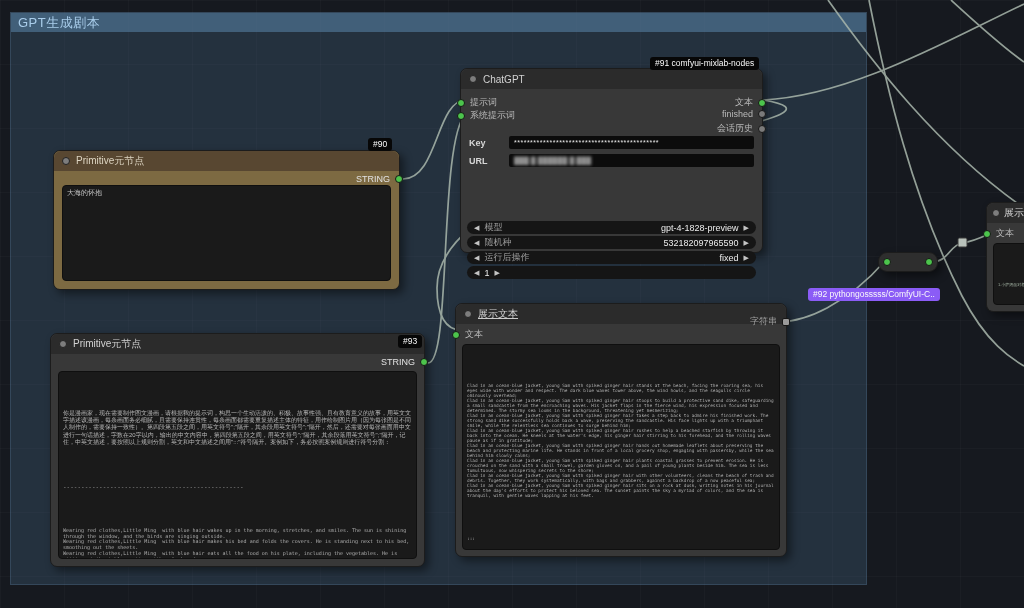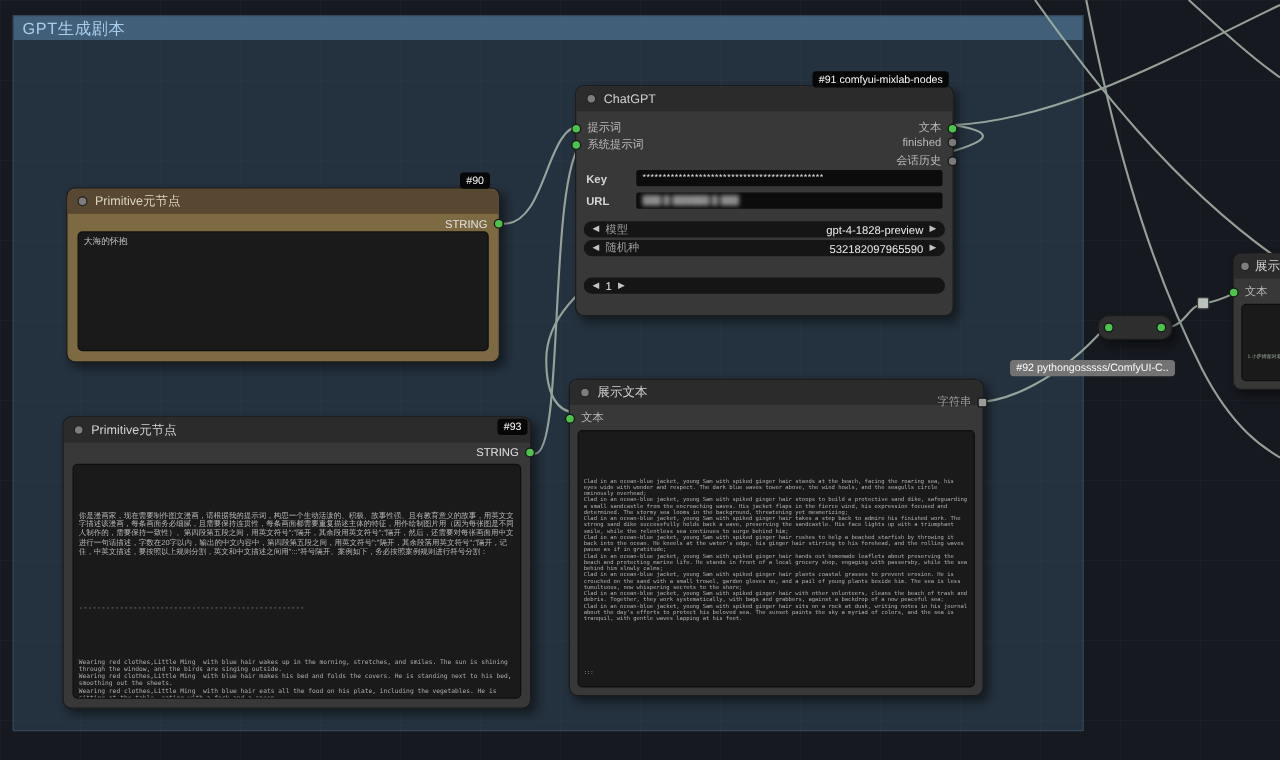--- a/index.html
+++ b/index.html
@@ -49,21 +49,21 @@
   .collapse-dot {
     width:8px; height:8px; border-radius:50%;
     background:#7d7d7d; border:1px solid #222; flex:0 0 auto;
   }
   .badge {
     position:absolute; z-index:3;
     background:#070707; color:#fafafa;
     font-size:8.5px; line-height:13px; padding:0 5px;
     border-radius:3px; white-space:nowrap;
   }
-  .badge.green { background:#737373; }
+  .badge.green { background:#8b5cf6; }
 
   .slot { position:absolute; display:flex; align-items:center; gap:5px; font-size:9px; color:#b9b9b9; }
   .slot.right { flex-direction:row-reverse; }
   .dot { width:8px; height:8px; border-radius:50%; border:1px solid #161616; flex:0 0 auto; }
   .dot.green { background:#4cc44c; }
   .dot.gray  { background:#7a7a7a; }
   .sq {
     width:8px; height:8px; border-radius:2px; background:#9a9a9a;
     border:1px solid #161616; flex:0 0 auto;
   }
@@ -81,21 +81,21 @@
   .field-box {
     flex:1; height:13px; background:#0c0c0c; border-radius:2px;
     display:flex; align-items:center; padding:0 5px; overflow:hidden;
   }
   .mask { font-size:7px; color:#e8e8e8; letter-spacing:0.5px; white-space:nowrap; }
   .blurred { filter:blur(1.6px); color:#8f8f8f; font-size:7px; white-space:nowrap; }
 
   .widget {
     position:absolute; height:13px; background:#151515;
     border-radius:7px; display:flex; align-items:center;
-    padding:0 7px; font-size:9px; gap:5px;
+    padding:0 7px; font-size:9px; gap:5px;margin-top:44px;
   }
   .widget .arrow { color:#c4c4c4; font-size:7px; line-height:13px; }
   .widget .wlabel { color:#9e9e9e; flex:1; white-space:nowrap; overflow:hidden; }
   .widget .wvalue { color:#ececec; white-space:nowrap; }
 
   
   #node90 { background:#7d6a42; }
   #node90 .node-titlebar { background:#584731; }
   #node90 .node-title { color:#ddd5c2; }
 
@@ -184,20 +184,26 @@
     <span class="wlabel">模型</span>
     <span class="wvalue">gpt-4-1828-preview</span>
     <span class="arrow">▶</span>
   </div>
   <div class="widget" style="left:6px; right:6px; top:123px;">
     <span class="arrow">◀</span>
     <span class="wlabel">随机种</span>
     <span class="wvalue">532182097965590</span>
     <span class="arrow">▶</span>
   </div>
+  <div class="widget" style="left:6px; right:6px; top:138px;">
+    <span class="arrow">◀</span>
+    <span class="wlabel">运行后操作</span>
+    <span class="wvalue">fixed</span>
+    <span class="arrow">▶</span>
+  </div>
   <div class="widget" style="left:6px; right:6px; top:153px;">
     <span class="arrow">◀</span>
     <span class="wvalue">1</span>
     <span class="arrow">▶</span>
   </div>
 </div>
 <div class="badge" style="left:650px; top:57px;">#91 comfyui-mixlab-nodes</div>
 
 <div class="node" style="left:50px; top:333px; width:375px; height:234px;">
   <div class="node-titlebar">
@@ -216,21 +222,21 @@
 Wearing red clothes,Little Ming  with blue hair eats all the food on his plate, including the vegetables. He is sitting at the table, eating with a fork and a spoon.
 Wearing red clothes,Little Ming  with blue hair helps his mother with housework by sweeping the floor. He is using a broom and a dustpan to clean up the mess;
 Wearing red clothes,Little Ming  with blue hair crosses the road at the zebra crossing, holding his mother's hand. He is looking both ways before crossing the street.
 Wearing red clothes,Little Ming  with blue hair finishes his homework on time, sitting at his desk with a pencil in his hand. He is concentrating on his work and has a pile of books next to him.
 Wearing red clothes,Little Ming  with blue hair helps a classmate who has fallen down. He is offering his hand to help the classmate up.
 Wearing red clothes,Little Ming  with blue hair brushes his teeth and washes his face every day. He is standing in the bathroom, using a toothbrush and a washcloth.</div>
   </div>
 </div>
 <div class="badge" style="left:398px; top:335px;">#93</div>
 
-<div class="node" style="left:455px; top:303px; width:332px; height:254px;">
+<div class="node" style="left:455px; top:303px; width:332px; height:254px;text-decoration:underline;">
   <div class="node-titlebar">
     <span class="collapse-dot"></span>
     <span class="node-title">展示文本</span>
   </div>
   <div class="slot right" style="top:11px; right:-4px;">
     <span class="sq"></span>
     <span style="color:#9f9f9f;">字符串</span>
   </div>
   <div class="slot" style="top:24px; left:-4px;">
     <span class="dot green"></span>

